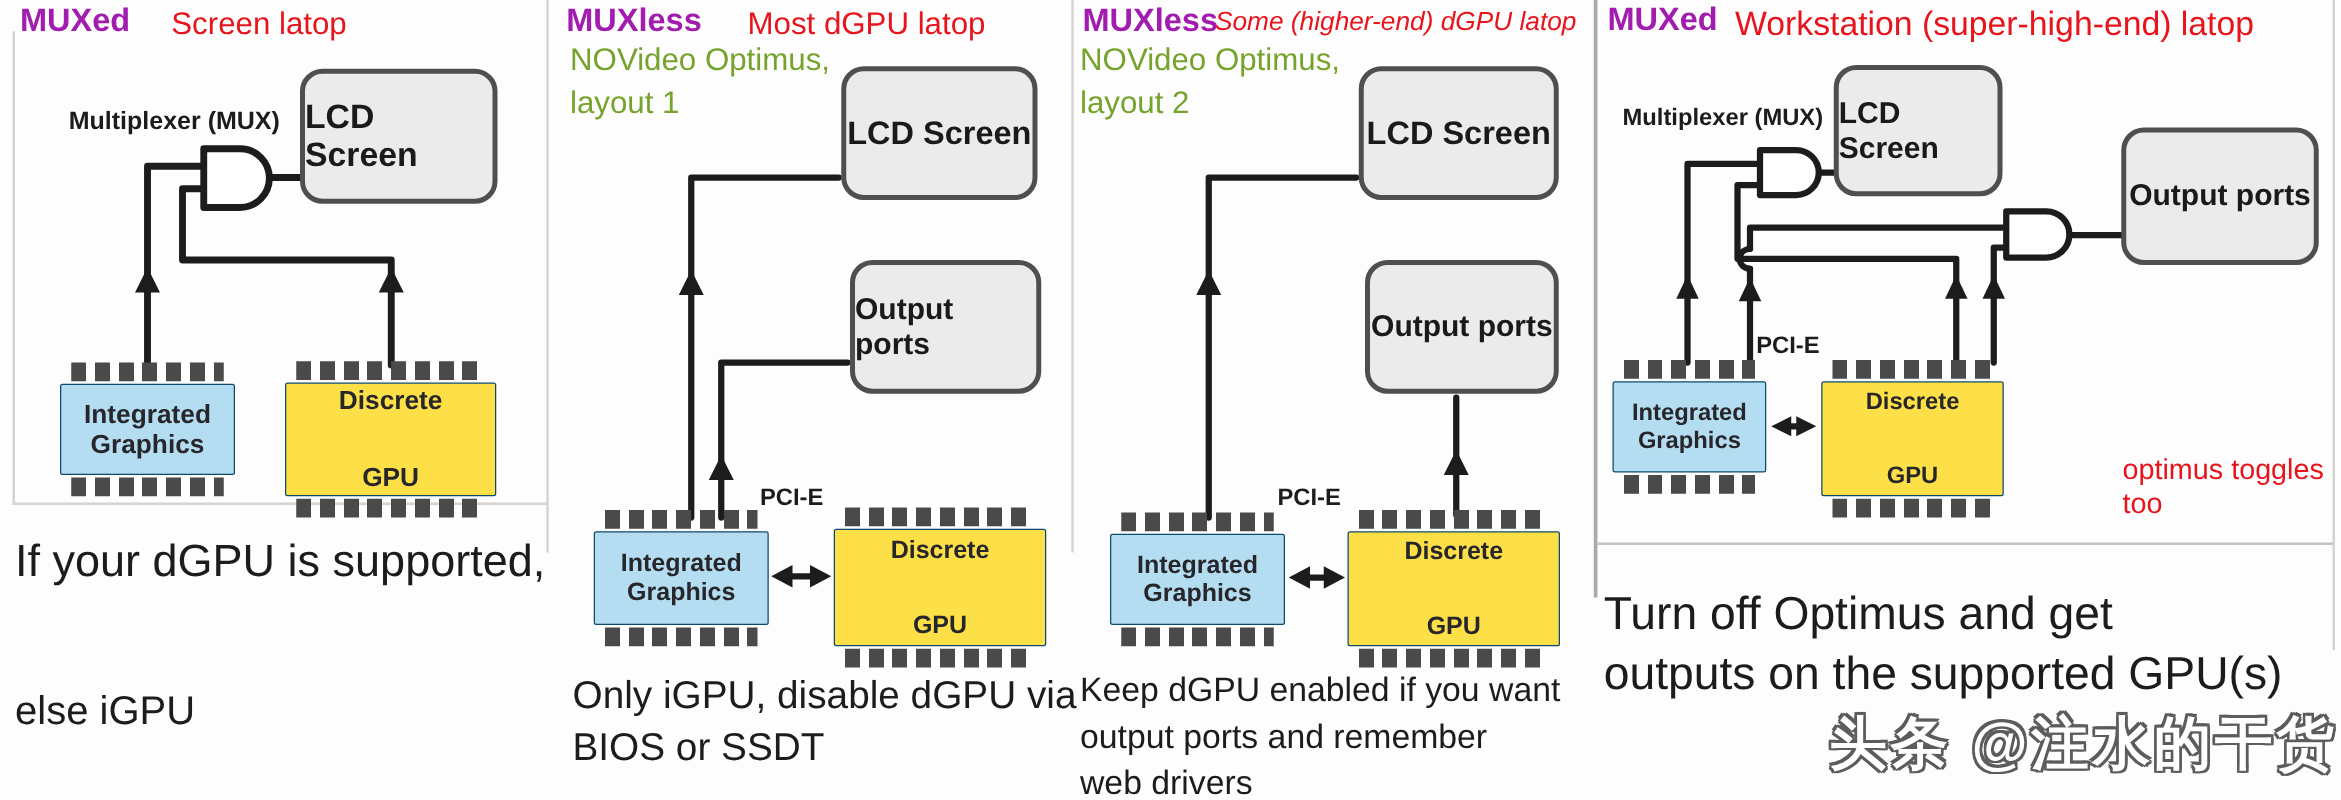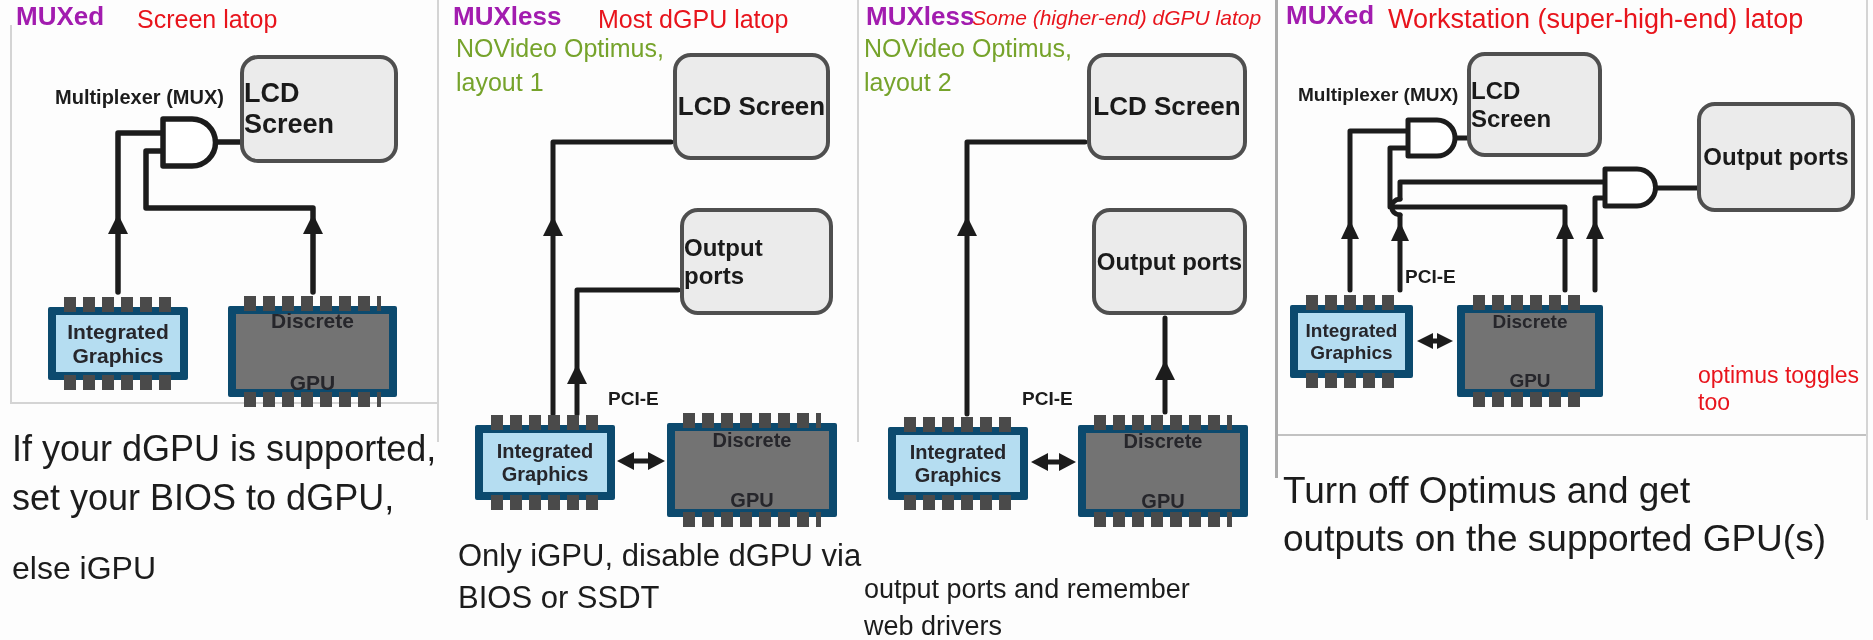--- a/index.html
+++ b/index.html
@@ -14,29 +14,29 @@
   .red-note{color:#e8141c;z-index:3;}
   .green-note{color:#76a32b;font-size:25px;z-index:3;}
   .mux-label{font-weight:bold;font-size:20px;color:#1c1c1c;z-index:3;}
   
   .box{
     background:#ebebeb;border:4px solid #4f4f4f;border-radius:18px;z-index:2;
     display:flex;align-items:center;justify-content:center;
     font-weight:bold;color:#1a1a1a;box-sizing:border-box;
   }
   
-  .chip{z-index:2;box-sizing:border-box;border:8px solid #0c4a6e;border-radius:2px;
+  .chip{z-index:2;box-sizing:border-box;border:1px solid #0c4a6e;border-radius:2px;
     display:flex;flex-direction:column;align-items:center;justify-content:center;
     font-weight:bold;line-height:1.12;text-align:center;color:#26262b;}
   .chip .pins{position:absolute;left:8px;right:8px;height:15px;
     background:repeating-linear-gradient(90deg,#4a4a4a 0 12px,rgba(0,0,0,0) 12px 19px);}
   .chip .pins.top{top:-18px;}
   .chip .pins.bottom{bottom:-18px;}
   .chip.igpu{background:#b5ddf1;}
-  .chip.dgpu{background:#737373;gap:38px;}
+  .chip.dgpu{background:#fde047;gap:38px;}
   .pcie{font-weight:bold;font-size:19px;color:#1c1c1c;z-index:3;}
   
   .caption{color:#1c1c1c;z-index:3;white-space:nowrap;}
   .divider{background:#d4d4d4;z-index:0;}
   .watermark{
     font-weight:bold;font-size:46px;letter-spacing:3px;color:#fff;z-index:3;
     text-shadow:-2px 0 #5c5c5c,2px 0 #5c5c5c,0 -2px #5c5c5c,0 2px #5c5c5c,
                 -2px -2px #5c5c5c,2px 2px #5c5c5c,-2px 2px #5c5c5c,2px -2px #5c5c5c;
     text-align:right;
   }
@@ -129,21 +129,20 @@
     <div class="pins bottom"></div>
   </div>
   <div class="abs chip dgpu" style="left:228px;top:306px;width:169px;height:91px;font-size:21px;">
     <div class="pins top"></div>
     <div>Discrete</div>
     <div>GPU</div>
     <div class="pins bottom"></div>
   </div>
 
   <div class="abs caption" style="left:12px;top:428px;font-size:36px;">If your dGPU is supported,</div>
-  <div class="abs caption" style="left:12px;top:477px;font-size:36px;">set your BIOS to dGPU,</div>
   <div class="abs caption" style="left:12px;top:526px;font-size:32px;margin-top:24px;">else iGPU</div>
 
   <div class="abs panel-title" style="left:453px;top:1px;">MUXless</div>
   <div class="abs red-note" style="left:598px;top:5px;font-size:25px;">Most dGPU latop</div>
   <div class="abs green-note" style="left:456px;top:34px;">NOVideo Optimus,</div>
   <div class="abs green-note" style="left:456px;top:68px;">layout 1</div>
 
   <div class="abs box" style="left:673px;top:53px;width:157px;height:107px;font-size:26px;">
     <span>LCD Screen</span>
   </div>
@@ -189,20 +188,21 @@
     <div>Graphics</div>
     <div class="pins bottom"></div>
   </div>
   <div class="abs chip dgpu" style="left:1078px;top:425px;width:170px;height:92px;font-size:20px;">
     <div class="pins top"></div>
     <div>Discrete</div>
     <div>GPU</div>
     <div class="pins bottom"></div>
   </div>
 
+  <div class="abs caption" style="left:864px;top:537px;font-size:27px;">Keep dGPU enabled if you want</div>
   <div class="abs caption" style="left:864px;top:574px;font-size:27px;">output ports and remember</div>
   <div class="abs caption" style="left:864px;top:611px;font-size:27px;">web drivers</div>
 
   <div class="abs panel-title" style="left:1286px;top:0px;">MUXed</div>
   <div class="abs red-note" style="left:1388px;top:4px;font-size:27px;">Workstation (super-high-end) latop</div>
   <div class="abs mux-label" style="left:1298px;top:84px;font-size:19px;">Multiplexer (MUX)</div>
 
   <div class="abs box" style="left:1467px;top:52px;width:135px;height:105px;font-size:24px;">
     <span>LCD Screen</span>
   </div>
@@ -223,14 +223,15 @@
     <div>Discrete</div>
     <div>GPU</div>
     <div class="pins bottom"></div>
   </div>
 
   <div class="abs red-note" style="left:1698px;top:362px;font-size:23px;">optimus toggles too</div>
 
   <div class="abs caption" style="left:1283px;top:470px;font-size:37px;">Turn off Optimus and get</div>
   <div class="abs caption" style="left:1283px;top:518px;font-size:37px;">outputs on the supported GPU(s)</div>
 
+  <div class="abs watermark" style="left:1420px;top:564px;width:450px;">头条 @注水的干货</div>
 
 </div>
 
 </body></html>

